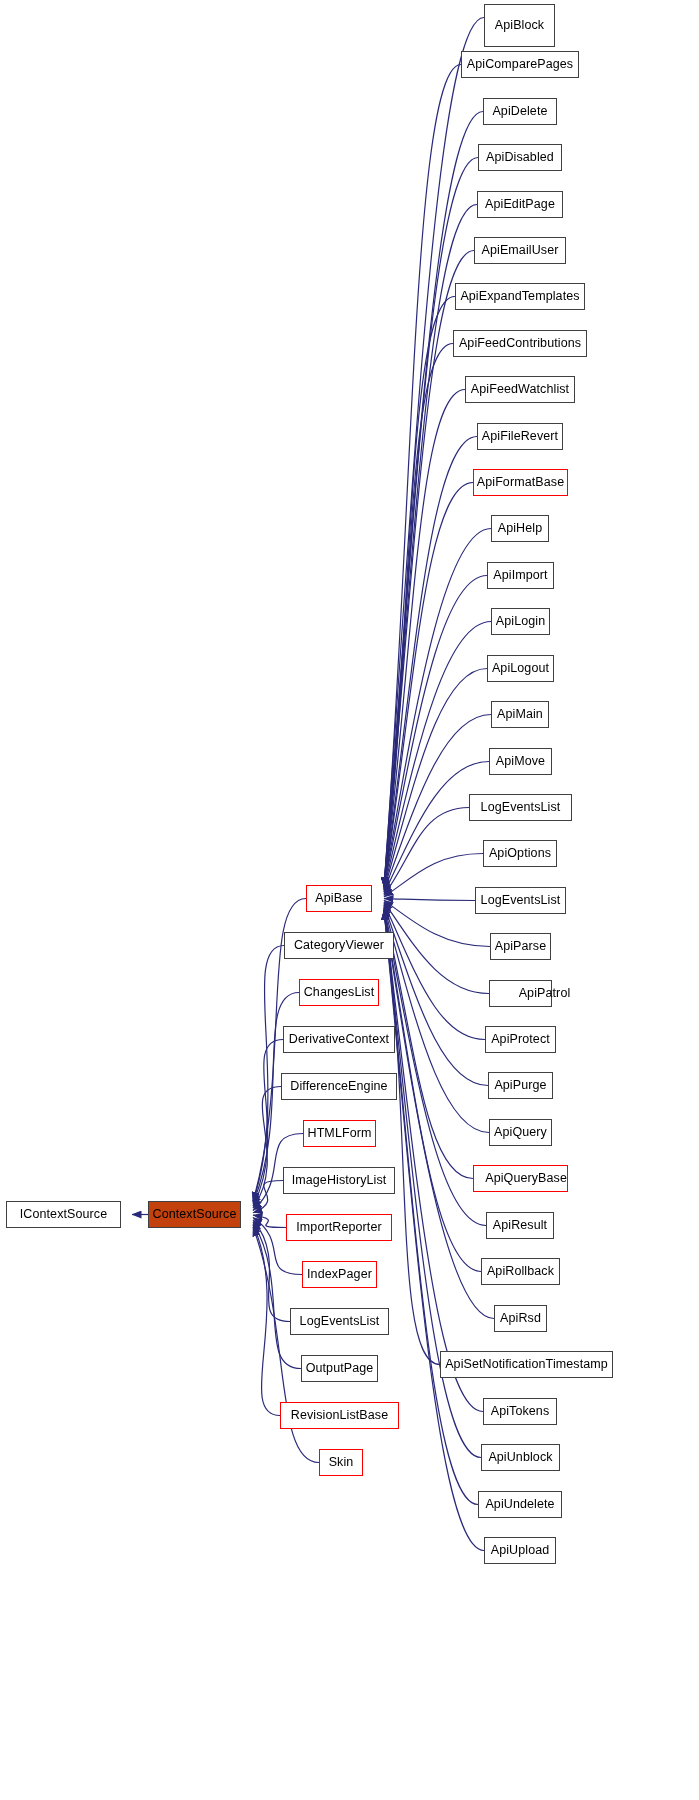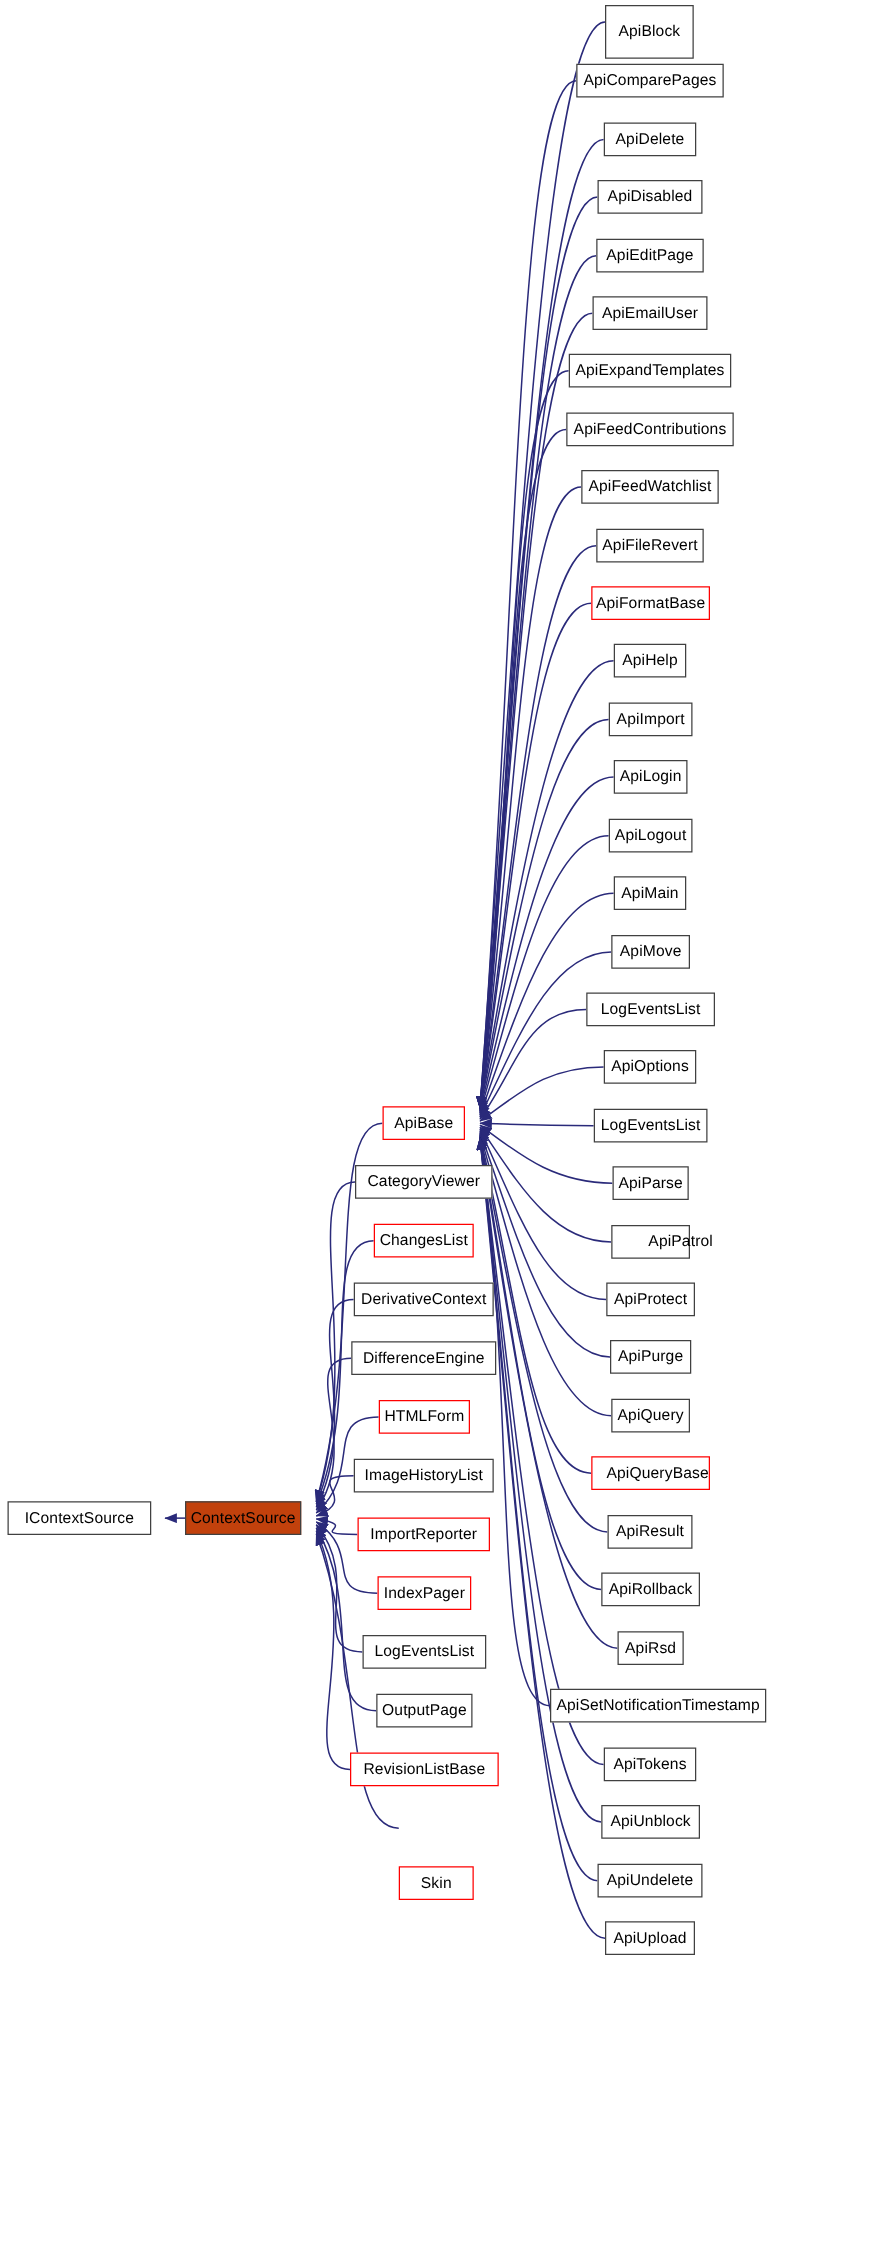--- a/index.html
+++ b/index.html
@@ -141,21 +141,21 @@
     </div>
     <div class="node" style="left: 290px; top: 1308px; width: 99px; height: 27px;">
       <span>LogEventsList</span>
     </div>
     <div class="node" style="left: 301px; top: 1355px; width: 77px; height: 27px;">
       <span>OutputPage</span>
     </div>
     <div class="node red" style="left: 280px; top: 1402px; width: 119px; height: 27px;">
       <span>RevisionListBase</span>
     </div>
-    <div class="node red" style="left: 319px; top: 1449px; width: 60px; height: 27px; margin-top: 44px;">
+    <div class="node red" style="left: 319px; top: 1449px; width: 44px; height: 27px;">
       <span>Skin</span>
     </div>
     <div class="node" style="left: 484px; top: 4px; width: 71px; height: 43px;">
       <span>ApiBlock</span>
     </div>
     <div class="node" style="left: 461px; top: 51px; width: 118px; height: 27px;">
       <span>ApiComparePages</span>
     </div>
     <div class="node" style="left: 483px; top: 98px; width: 74px; height: 27px;">
       <span>ApiDelete</span>

